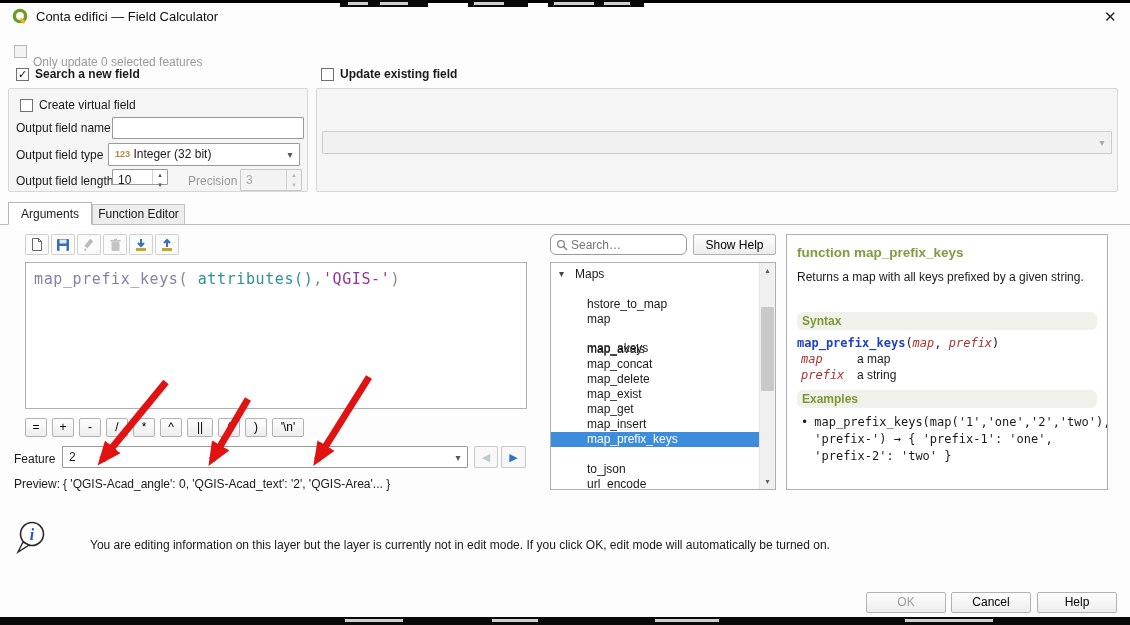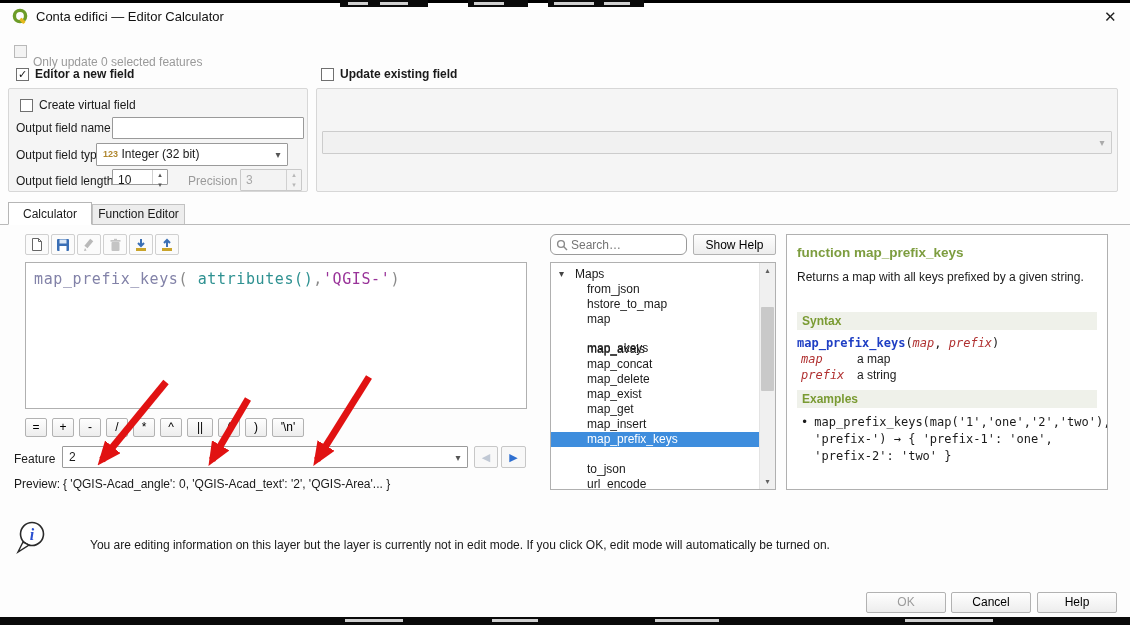--- a/index.html
+++ b/index.html
@@ -52,21 +52,21 @@
   .tree-item { position:absolute; left:0; width:209px; height:15px; line-height:15px; font-size:12px; padding-left:36px; white-space:nowrap; cursor:default; }
   .tree-item.sel { background:#3e8ddd; color:#fff; }
 
   .sb { position:absolute; right:0; top:0; bottom:0; width:16px; background:#f0f0f0; border-left:1px solid #e3e3e3; }
   .sb .btn { position:absolute; left:0; width:15px; height:15px; font-size:8px; color:#606060; text-align:center; line-height:15px; }
   .sb .thumb { position:absolute; left:1px; width:13px; background:#c9c9c9; border-radius:1px; }
 
   .help-inner { padding:8px 10px; }
   .help-title { font-size:13.5px; font-weight:bold; color:#7d9d3f; margin:2px 0 10px 0; }
   .help-desc { font-size:12px; margin-bottom:28px; }
-  .help-band { background:#eff1ea; color:#7a9b33; font-weight:bold; font-size:12px; padding:2px 5px; margin:8px 0 6px 0; }
+  .help-band { background:#eff1ea; color:#7a9b33; font-weight:bold; font-size:12px; padding:2px 5px; margin:8px 0 6px 0;border-radius:6px; }
   .mono { font-family:"DejaVu Sans Mono", monospace; font-size:12px; }
   .syn-fn { color:#1f3fc4; font-weight:bold; }
   .syn-arg { color:#b03030; font-style:italic; }
   .argrow { display:grid; grid-template-columns:56px auto; margin:2px 0 2px 4px; }
   .example { display:flex; margin-left:4px; line-height:1.4; }
   .example .b { margin-right:6px; }
 
   .navbtn { position:absolute; height:22px; border:1px solid #c7c7c7; border-radius:2px; background:#f8f8f8; text-align:center; line-height:20px; font-size:11px; }
 
   .bigbtn { width:80px; height:21px; line-height:19px; }
@@ -92,41 +92,41 @@
     <i style="left:345px;width:58px"></i>
       <i style="left:492px;width:46px"></i>
       <i style="left:655px;width:64px"></i>
       <i style="left:905px;width:88px"></i>
   </div>
 
   <svg class="abs" style="left:12px;top:8px" width="17" height="17" viewBox="0 0 17 17">
     <circle cx="8" cy="8" r="5.6" fill="none" stroke="#6c9c28" stroke-width="3.4"></circle>
     <rect x="9.5" y="9.5" width="6" height="3.4" rx="1" fill="#e6b91e" transform="rotate(45 9.5 9.5)"></rect>
   </svg>
-  <div class="abs titlebar-title" style="left:36px;top:9px">Conta edifici — Editor Calculator</div>
+  <div class="abs titlebar-title" style="left:36px;top:9px">Conta edifici — Field Calculator</div>
   <div class="abs close-x" style="left:1104px;top:8px">✕</div>
 
   <span class="cb dis" style="left:14px;top:45px"></span>
   <span class="cb-label gray" style="left:33px;top:55px">Only update 0 selected features</span>
 
   <span class="cb" style="left:16px;top:68px"><span>✓</span></span>
-  <span class="cb-label bold" style="left:35px;top:67px">Editor a new field</span>
+  <span class="cb-label bold" style="left:35px;top:67px">Search a new field</span>
 
   <span class="cb" style="left:321px;top:68px"></span>
   <span class="cb-label bold" style="left:340px;top:67px">Update existing field</span>
 
   <div class="groupbox" style="left:8px;top:88px;width:300px;height:104px"></div>
   <span class="cb" style="left:20px;top:99px"></span>
   <span class="cb-label" style="left:39px;top:98px">Create virtual field</span>
 
   <span class="cb-label" style="left:16px;top:121px">Output field name</span>
   <input class="txtinput" style="left: 112px; top: 117px; width: 192px; height: 22px;">
 
   <span class="cb-label" style="left:16px;top:148px">Output field type</span>
-  <div class="combo" style="left:96px;top:143px;width:192px;height:23px">
+  <div class="combo" style="left:108px;top:143px;width:192px;height:23px">
     <span style="color:#b08830;font-size:9px;font-weight:bold;vertical-align:1px">123</span>
     <span>Integer (32 bit)</span>
     <span class="arr">▾</span>
   </div>
 
   <span class="cb-label" style="left:16px;top:174px">Output field length</span>
   <div class="spin" style="left:112px;top:169px;width:56px;height:16px">
     <span>10</span>
     <span class="ud"><span>▴</span><br><span>▾</span></span>
   </div>
@@ -134,21 +134,21 @@
   <div class="spin dis" style="left:240px;top:169px;width:62px;height:22px">
     <span>3</span>
     <span class="ud"><span>▴</span><br><span>▾</span></span>
   </div>
 
   <div class="groupbox" style="left:316px;top:88px;width:802px;height:104px"></div>
   <div class="combo dis" style="left:322px;top:131px;width:790px;height:23px">
     <span class="arr">▾</span>
   </div>
 
-  <div class="tab active" style="left:8px;top:202px;width:84px;height:23px">Calculator</div>
+  <div class="tab active" style="left:8px;top:202px;width:84px;height:23px">Arguments</div>
   <div class="tab inactive" style="left:92px;top:204px;width:93px;height:21px">Function Editor</div>
   <div class="tabline" style="top:224px"></div>
 
   <div class="toolbtn" style="left:25px;top:234px">
     <svg width="14" height="15" viewBox="0 0 14 15">
         <path d="M2.5 1.5 h6 l3 3 v9 h-9 z" fill="#fff" stroke="#666"></path>
         <path d="M8.5 1.5 v3 h3" fill="none" stroke="#666"></path>
       </svg>
   </div>
   <div class="toolbtn" style="left:51px;top:234px">
@@ -217,21 +217,20 @@
       </svg>
     <input style="position: absolute; left: 20px; top: 1px; width: 112px; height: 17px; border: none; outline: none; font-size: 12px; font-family: &quot;Liberation Sans&quot;, sans-serif;" placeholder="Search…">
   </div>
   <button class="pushbtn" style="left:693px;top:234px;width:83px;height:21px">Show Help</button>
 
   <div class="panel" style="left:550px;top:262px;width:226px;height:228px;overflow:hidden">
     <div class="tree-group" style="top:3px">
       <span style="position:absolute;left:8px;font-size:10px;color:#444">▾</span>
       <span style="position:absolute;left:24px">Maps</span>
     </div>
-    <div class="tree-item" style="top:19px">from_json</div>
     <div class="tree-item" style="top:34px">hstore_to_map</div>
     <div class="tree-item" style="top:49px">map</div>
     <div class="tree-item" style="top:78px">map_akeys</div>
     <div class="tree-item" style="top:79px">map_avals</div>
     <div class="tree-item" style="top:94px">map_concat</div>
     <div class="tree-item" style="top:124px">map_exist</div>
     <div class="tree-item" style="top:109px">map_delete</div>
     <div class="tree-item" style="top:139px">map_get</div>
     <div class="tree-item" style="top:154px">map_insert</div>
     <div class="tree-item sel" style="top:169px">map_prefix_keys</div>

